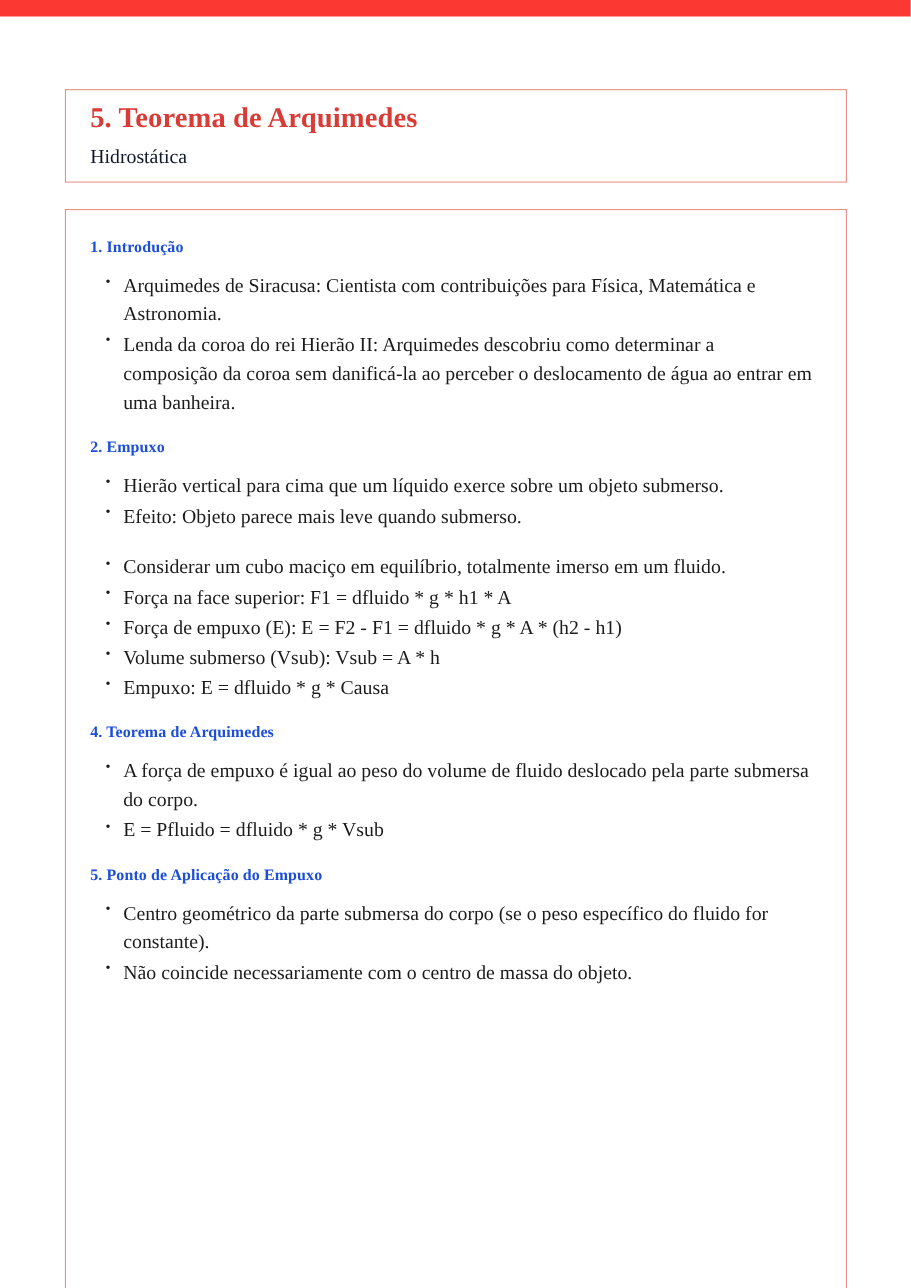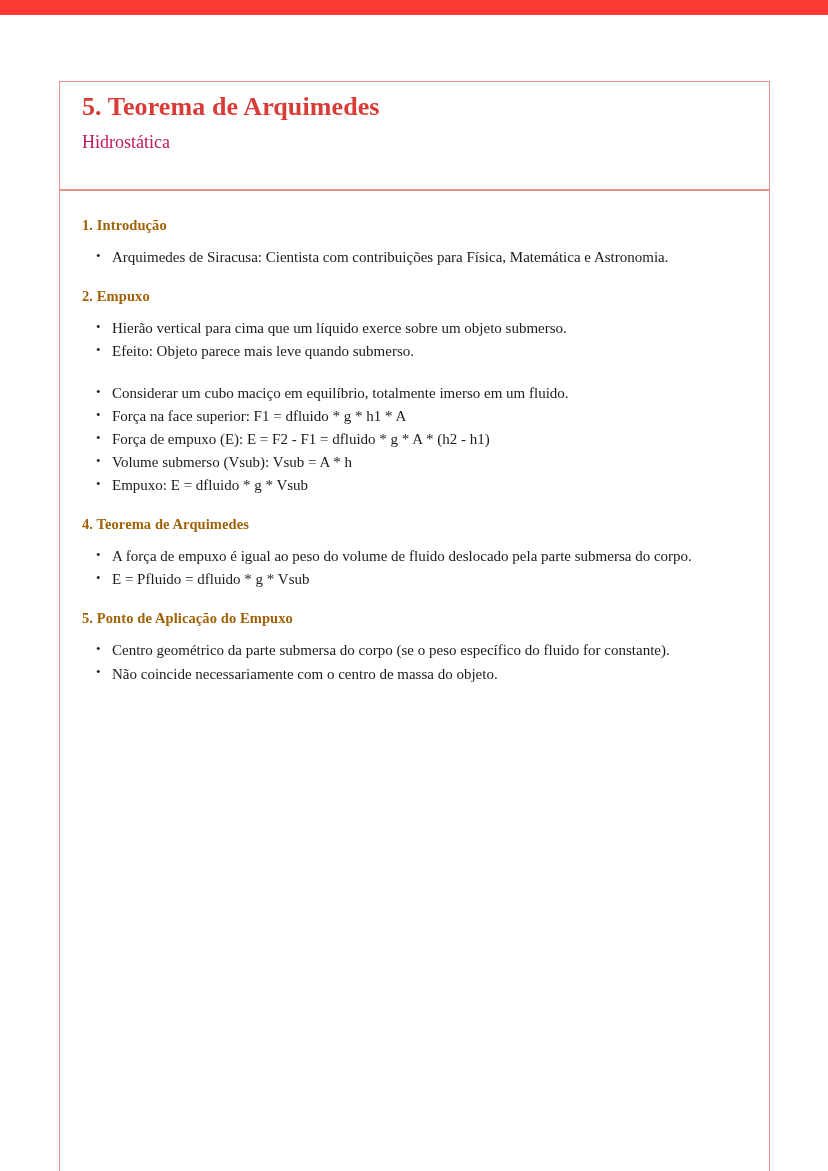--- a/index.html
+++ b/index.html
@@ -25,21 +25,21 @@
     height: 15px;
     background: #fb3832;
   }
 
   
   #header-card {
     position: absolute;
     left: 59px;
     top: 81px;
     width: 711px;
-    height: 109px;
+    height: 85px;
     box-sizing: border-box;
     border: 1px solid #e8908d;
     background: #ffffff;
   }
   #doc-title {
     position: absolute;
     left: 22px;
     top: 10px;
     margin: 0;
     font-size: 26px;
@@ -48,21 +48,21 @@
     letter-spacing: 0.1px;
     white-space: nowrap;
   }
   #doc-subtitle {
     position: absolute;
     left: 22px;
     top: 50px;
     margin: 0;
     font-size: 18px;
     font-weight: normal;
-    color: #be185d;
+    color: #0f172a;
     white-space: nowrap;
   }
 
   
   #content-card {
     position: absolute;
     left: 59px;
     top: 190px;
     width: 711px;
     height: 1000px;
@@ -76,34 +76,34 @@
     padding: 26px 30px 0 22px;
   }
 
   .section { margin: 0; }
   .section + .section { margin-top: 20px; font-family: Liberation Serif, serif; }
 
   .section-heading {
     margin: 0 0 12px 0;
     font-size: 14.5px;
     font-weight: bold;
-    color: #a16207;
+    color: #1d4ed8;
     letter-spacing: 0.1px;
   }
 
   ul.bullets {
     list-style: none;
     margin: 0;
     padding: 0;
   }
   ul.bullets li {
     position: relative;
     padding-left: 30px;
     margin: 0 0 1px 0;
-    font-size: 15px;
+    font-size: 18px;
     line-height: 1.47;
     color: #1b1b1b;
     max-width: 650px;
   }
   ul.bullets li::before {
     content: "\2022";
     position: absolute;
     left: 14px;
     top: -0.5px;
     font-size: 13px;
@@ -120,36 +120,37 @@
   <h1 id="doc-title">5. Teorema de Arquimedes</h1>
   <h2 id="doc-subtitle">Hidrostática</h2>
 </div>
 
 <div id="content-card">
   <div id="content-inner">
       <div class="section">
         <h3 class="section-heading">1. Introdução</h3>
         <ul class="bullets">
           <li>Arquimedes de Siracusa: Cientista com contribuições para Física, Matemática e Astronomia.</li>
+          <li>Lenda da coroa do rei Hierão II: Arquimedes descobriu como determinar a composição da coroa sem danificá-la ao perceber o deslocamento de água ao entrar em uma banheira.</li>
         </ul>
       </div>
       <div class="section">
         <h3 class="section-heading">2. Empuxo</h3>
         <ul class="bullets">
           <li>Hierão vertical para cima que um líquido exerce sobre um objeto submerso.</li>
           <li>Efeito: Objeto parece mais leve quando submerso.</li>
         </ul>
       </div>
       <div class="section">
         <ul class="bullets">
           <li>Considerar um cubo maciço em equilíbrio, totalmente imerso em um fluido.</li>
           <li>Força na face superior: F1 = dfluido * g * h1 * A</li>
           <li>Força de empuxo (E): E = F2 - F1 = dfluido * g * A * (h2 - h1)</li>
           <li>Volume submerso (Vsub): Vsub = A * h</li>
-          <li>Empuxo: E = dfluido * g * Vsub</li>
+          <li>Empuxo: E = dfluido * g * Causa</li>
         </ul>
       </div>
       <div class="section">
         <h3 class="section-heading">4. Teorema de Arquimedes</h3>
         <ul class="bullets">
           <li>A força de empuxo é igual ao peso do volume de fluido deslocado pela parte submersa do corpo.</li>
           <li>E = Pfluido = dfluido * g * Vsub</li>
         </ul>
       </div>
       <div class="section">

